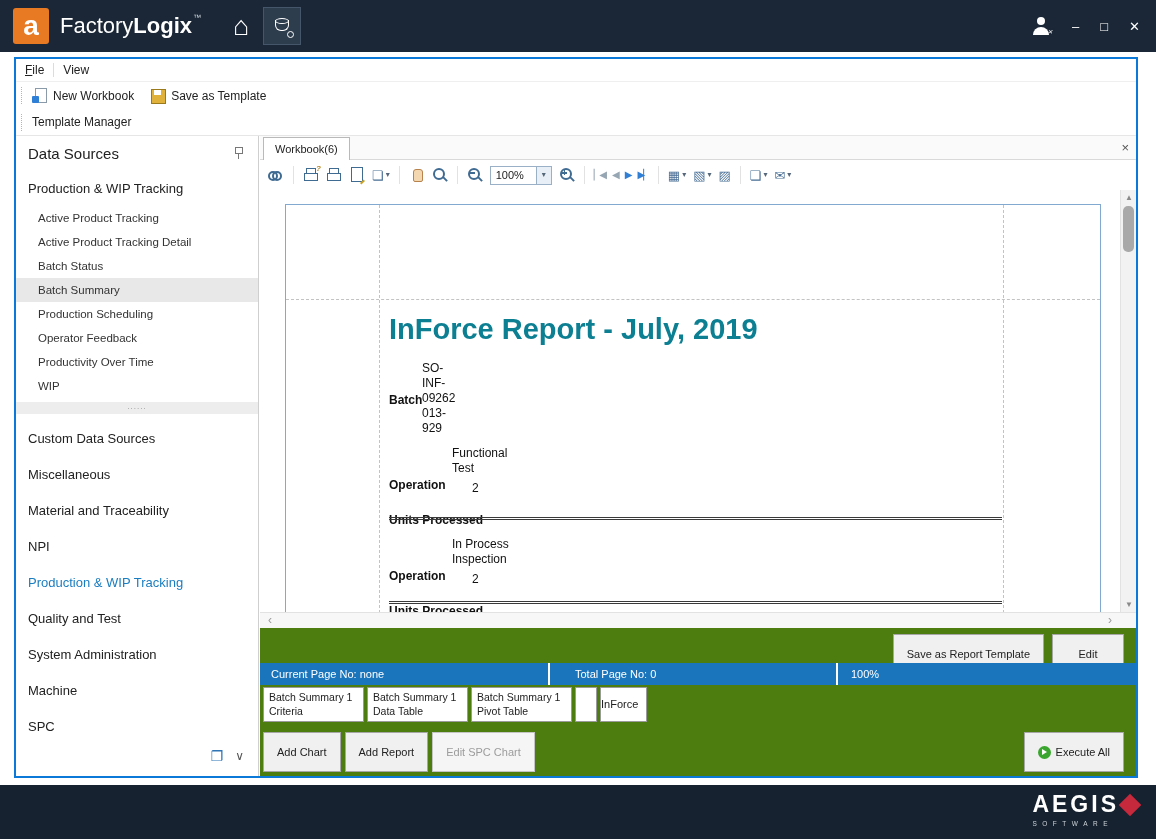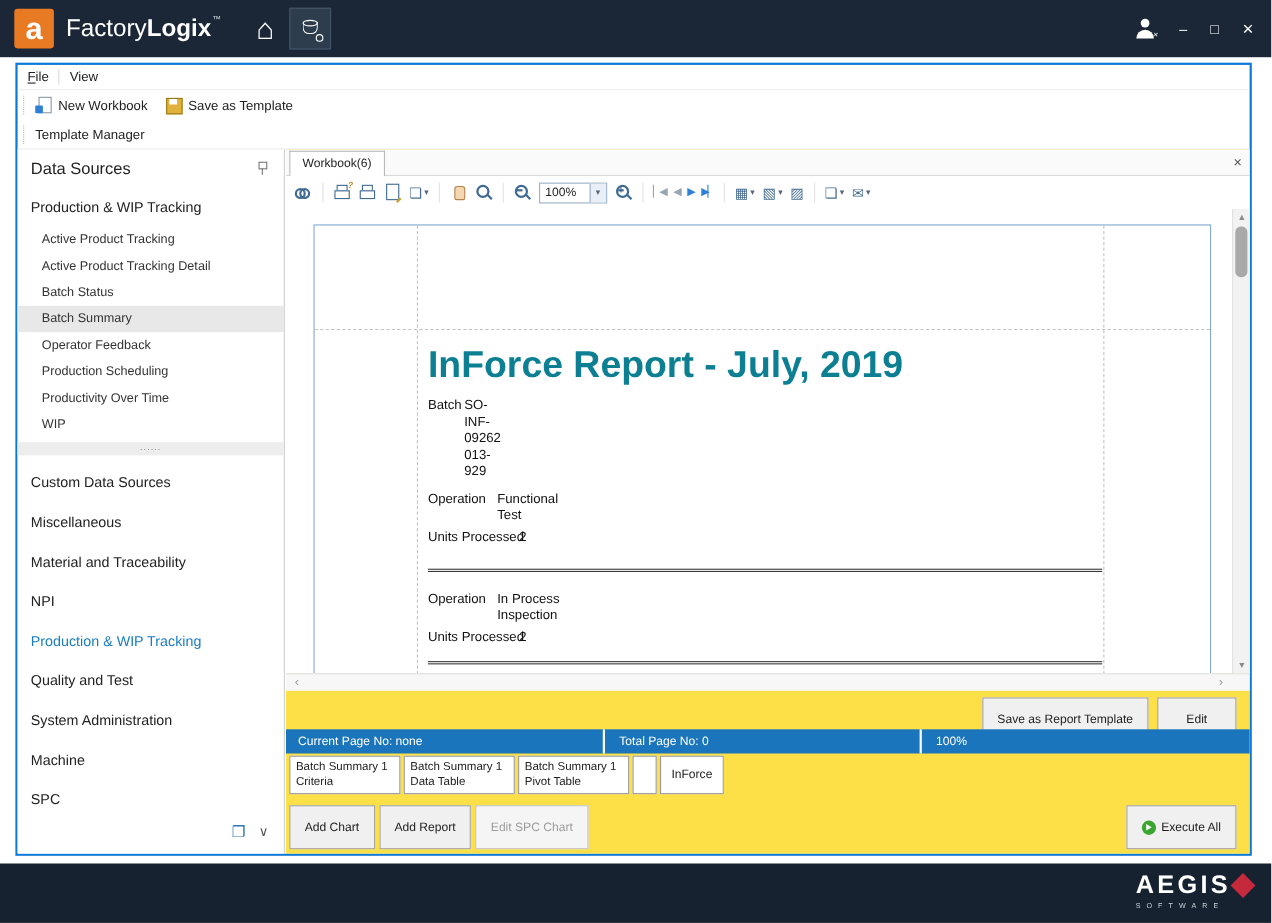--- a/index.html
+++ b/index.html
@@ -63,21 +63,21 @@
   .sb-item.selected { background:#e8e8e8; }
   .sb-dots { position:absolute; top:266px; left:0; right:0; height:12px; background:#ededed; text-align:center; font-size:8px; color:#8a8a8a; line-height:10px; letter-spacing:1px; }
   .sb-cats { position:absolute; top:284px; left:0; right:0; }
   .sb-cat { height:36px; display:flex; align-items:center; padding-left:12px; font-size:13px; color:#222; cursor:default; }
   .sb-cat.active { color:#1a7dc0; }
   .sb-bottom { position:absolute; right:14px; bottom:12px; display:flex; align-items:center; gap:12px; }
   .sb-panels { color:#2e75b6; font-size:14px; }
   .sb-chev { color:#555; font-size:12px; }
 
   
-  .main { position:absolute; left:244px; top:77px; right:0; bottom:0; background:#fde047; }
+  .main { position:absolute; left:244px; top:77px; right:0; bottom:0; background:#4d7c0f; }
 
   .tabstrip { position:absolute; left:0; top:0; right:0; height:24px; background:#fafafa; border-bottom:1px solid #d9d9d9; }
   .wb-tab { position:absolute; left:3px; top:1px; height:23px; background:#fff; border:1px solid #b9b9b9; border-bottom:none; padding:0 11px; font-size:11px; line-height:22px; }
   .tab-close { position:absolute; right:7px; top:4px; font-size:13px; color:#555; cursor:default; }
 
   .rtoolbar { position:absolute; left:0; top:24px; right:0; height:30px; display:flex; align-items:center; padding-left:8px; gap:7px; background:#fff; }
   .vsep { width:1px; height:18px; background:#e2e2e2; margin:0 2px; }
   .tbi { display:flex; align-items:center; gap:2px; cursor:default; }
   .glyph { font-size:13px; color:#4a6f96; line-height:1; }
   .caret { font-size:8px; color:#55677a; line-height:1; }
@@ -99,46 +99,46 @@
   .sign.plus::after { content:""; position:absolute; left:1.7px; top:-1.7px; width:1.5px; height:5px; background:#3f6a92; }
   .zoom-combo { display:flex; align-items:center; width:62px; height:19px; border:1px solid #9ab0c6; background:#fff; }
   .zoom-text { flex:1; font-size:11px; padding-left:5px; }
   .zoom-arrow { width:15px; height:100%; background:#e9eff6; border-left:1px solid #9ab0c6; display:flex; align-items:center; justify-content:center; }
 
   
   .viewer { position:absolute; left:0; top:54px; right:0; height:422px; background:#fff; overflow:hidden; }
   .page { position:absolute; left:25px; top:14px; width:816px; height:700px; background:#fff; border:1px solid #82a9cf; }
   .dash-v { position:absolute; top:0; bottom:0; border-left:1px dashed #c3c3c3; }
   .dash-h { position:absolute; left:0; right:0; border-top:1px dashed #c3c3c3; }
-  .rep-title { position:absolute; left:103px; top:108px; font-size:34px; font-weight:bold; color:#0c7f92; }
-  .lbl { position:absolute; font-weight:normal; font-size:12px; color:#111; }
+  .rep-title { position:absolute; left:103px; top:108px; font-size:29px; font-weight:bold; color:#0c7f92; }
+  .lbl { position:absolute; font-weight:bold; font-size:12px; color:#111;margin-top:32px; }
   .val { position:absolute; font-size:12px; color:#111; line-height:15px; }
   .dline { position:absolute; height:3px; border-top:1px solid #3a3a3a; border-bottom:1px solid #3a3a3a; width:613px; left:103px; }
 
   .vscroll { position:absolute; right:0; top:0; width:16px; bottom:0; background:#f2f2f2; border-left:1px solid #e2e2e2; }
   .vs-arrow { position:absolute; left:0; width:16px; height:15px; text-align:center; font-size:8px; color:#8a8a8a; line-height:15px; }
   .vs-thumb { position:absolute; left:2px; top:16px; width:11px; height:46px; background:#a9a9a9; border-radius:5px; }
   .hscroll { position:absolute; left:0; top:476px; right:0; height:16px; background:#f7f7f7; border-top:1px solid #e2e2e2; }
   .hs-arrow { position:absolute; top:0; width:16px; height:16px; text-align:center; font-size:12px; color:#9a9a9a; line-height:14px; }
 
   
   .toprow { position:absolute; top:498px; right:12px; height:24px; display:flex; gap:8px; }
   .btn { height:40px; padding:0 13px; font-size:11px; background:#f0f0f0; border:1px solid #a6a6a6; display:flex; align-items:center; justify-content:center; cursor:default; white-space:nowrap; }
   .btn.wide { min-width:72px; }
   .btn.disabled { color:#9c9c9c; border-color:#c4c4c4; background:#f5f5f5; }
 
   .statusbar { position:absolute; left:0; top:527px; right:0; height:22px; background:#1b75bc; color:#fff; font-size:11px; display:flex; align-items:center; }
   .sb-seg1 { width:290px; padding-left:11px; border-right:2px solid #fff; height:100%; display:flex; align-items:center; }
-  .sb-seg2 { width:288px; padding-left:13px; border-right:2px solid #fff; height:100%; display:flex; align-items:center; }
+  .sb-seg2 { width:288px; padding-left:25px; border-right:2px solid #fff; height:100%; display:flex; align-items:center; }
   .sb-seg3 { padding-left:13px; height:100%; display:flex; align-items:center; }
 
   .sheettabs { position:absolute; left:3px; top:551px; height:40px; display:flex; gap:3px; }
   .stab { width:101px; height:35px; border:1px solid #9a9a9a; background:#fff; font-size:10.5px; padding:2px 5px; line-height:1.35; cursor:default; }
   .stab.small { width:22px; }
-  .stab.inforce { width:58px; display:flex; align-items:center; justify-content:center; font-size:11px; padding:0; }
+  .stab.inforce { width:47px; display:flex; align-items:center; justify-content:flex-start; font-size:11px; padding:0; }
 
   .bottomrow { position:absolute; left:3px; top:604px; right:12px; height:24px; display:flex; gap:4px; align-items:center; }
   .exec { margin-left:auto; display:flex; align-items:center; gap:5px; }
   .ic-exec { width:13px; height:13px; border-radius:50%; background:#3aa62f; position:relative; display:inline-block; }
   .ic-exec::before { content:""; position:absolute; left:4.5px; top:3px; border-left:5px solid #fff; border-top:3.5px solid transparent; border-bottom:3.5px solid transparent; }
 
   
   .footer { position:absolute; left:0; top:785px; width:1156px; height:54px; background:#16222f; }
   .aegis { position:absolute; right:18px; top:8px; color:#fff; }
   .aegis-row { display:flex; align-items:center; }
@@ -204,22 +204,22 @@
         <span>Data Sources</span>
         <span class="ic-pin"></span>
       </div>
       <div class="sb-group-title">Production &amp; WIP Tracking</div>
 
       <div class="sb-items">
         <div class="sb-item">Active Product Tracking</div>
         <div class="sb-item">Active Product Tracking Detail</div>
         <div class="sb-item">Batch Status</div>
         <div class="sb-item selected">Batch Summary</div>
+        <div class="sb-item">Production Scheduling</div>
         <div class="sb-item">Operator Feedback</div>
-        <div class="sb-item">Production Scheduling</div>
         <div class="sb-item">Productivity Over Time</div>
         <div class="sb-item">WIP</div>
       </div>
 
       <div class="sb-dots">......</div>
 
       <div class="sb-cats">
         <div class="sb-cat">Custom Data Sources</div>
         <div class="sb-cat">Miscellaneous</div>
         <div class="sb-cat">Material and Traceability</div>

